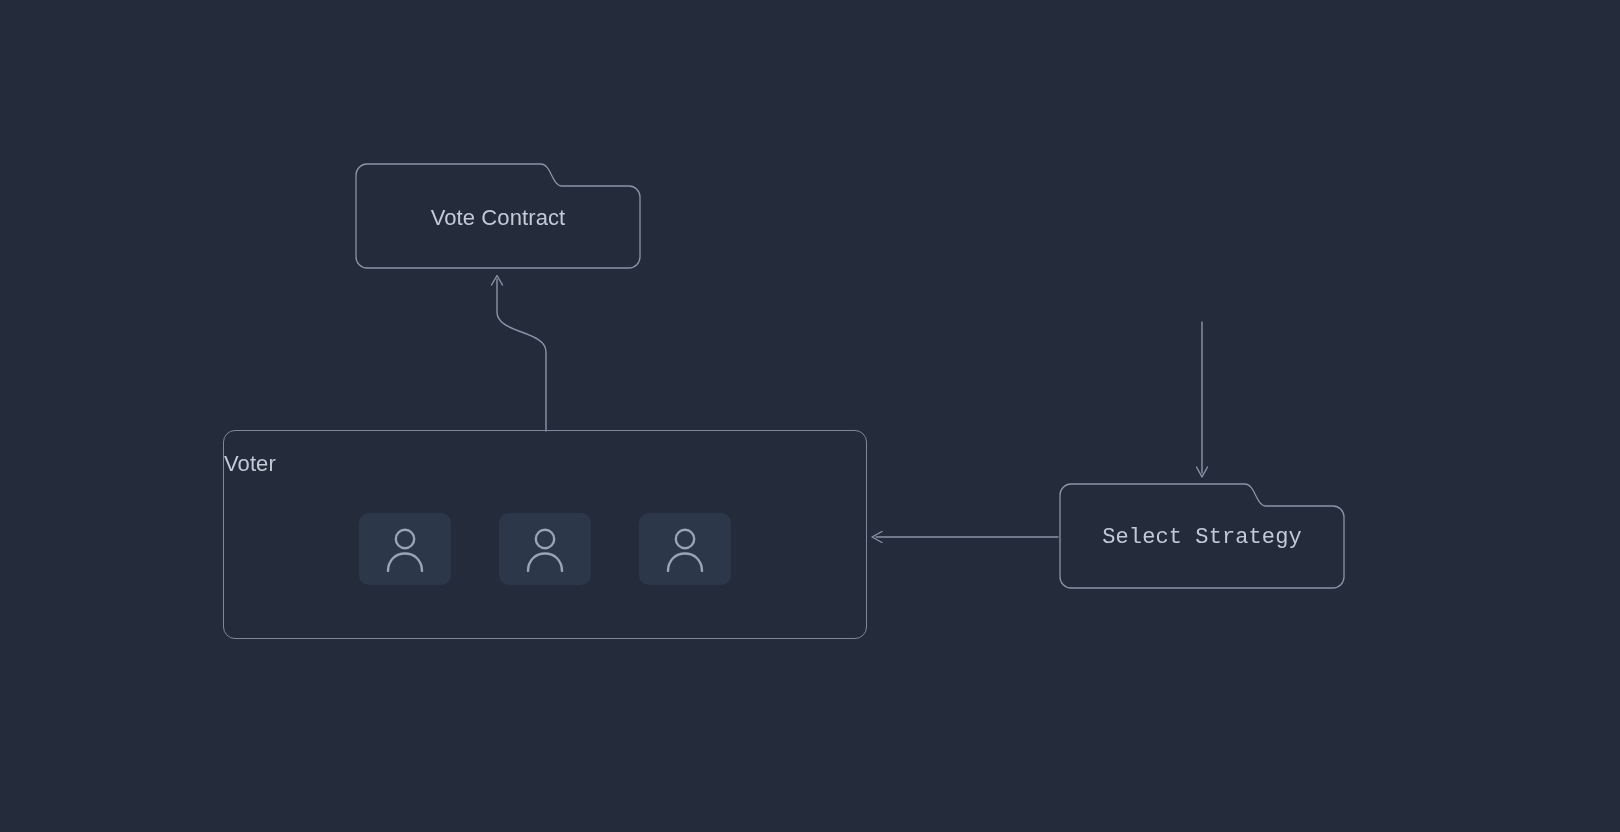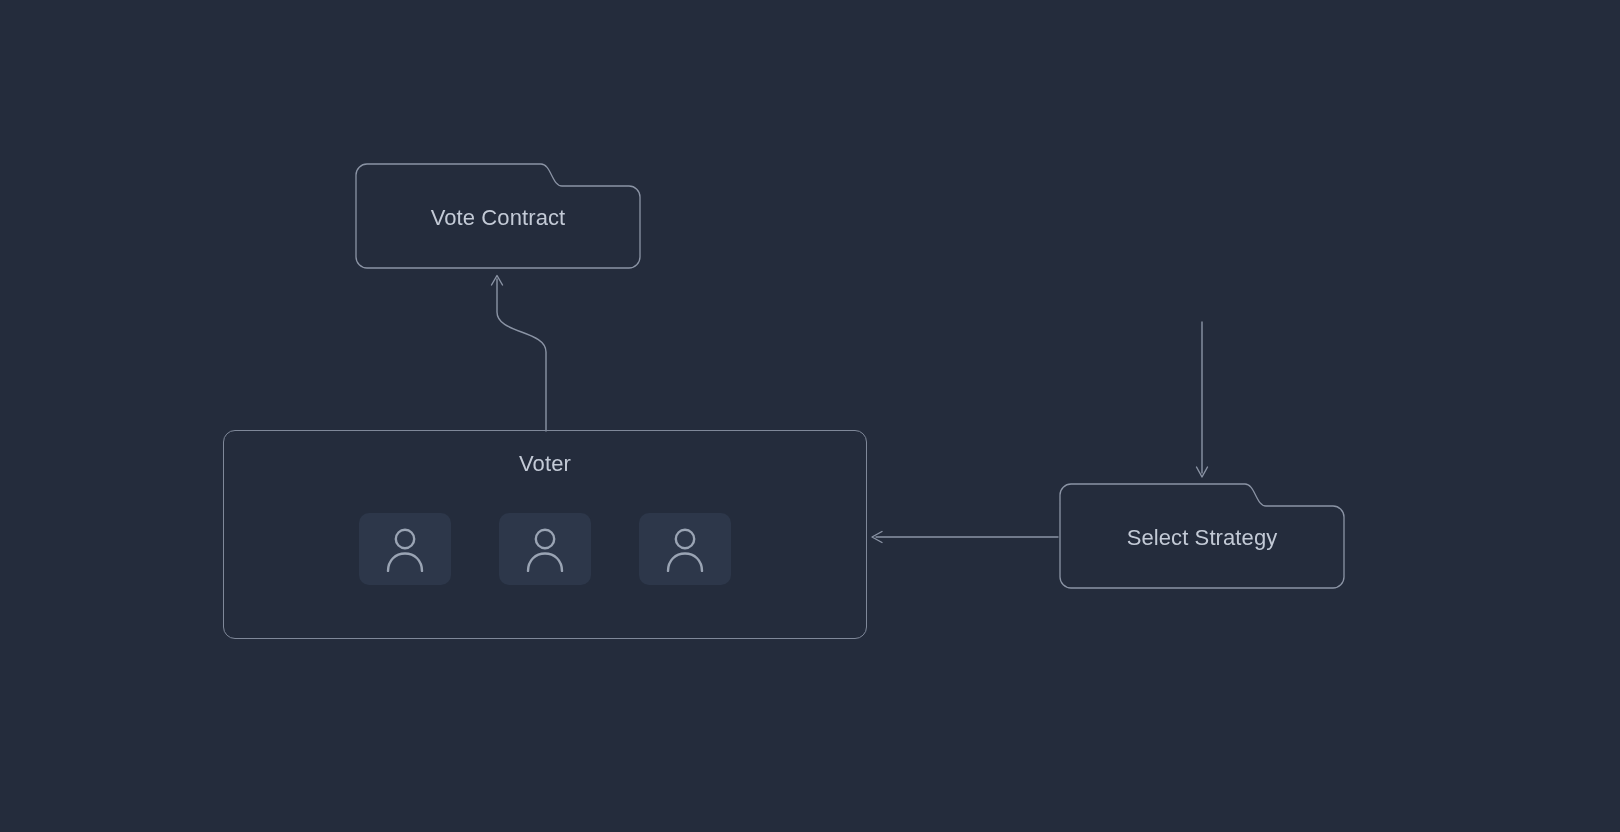--- a/index.html
+++ b/index.html
@@ -67,21 +67,21 @@
     height: 209px;
     border: 1px solid #7f8899;
     border-radius: 12px;
     box-sizing: border-box;
   }
   #voter-group-title {
     position: absolute;
     top: 22px;
     left: 0;
     width: 100%;
-    text-align: center;
+    text-align: left;
   }
   #voter-avatars {
     position: absolute;
     top: 82px;
     left: 0;
     width: 100%;
     display: flex;
     justify-content: center;
     gap: 48px;
   }
@@ -170,21 +170,21 @@
       <div class="avatar-tile">
         <svg width="44" height="46" viewBox="0 0 44 46" fill="none">
           <circle cx="22" cy="13" r="9.2" stroke="#9aa4b4" stroke-width="2.4"></circle>
           <path d="M5,45 C5,34.3 12.6,27.5 22,27.5 C31.4,27.5 39,34.3 39,45" stroke="#9aa4b4" stroke-width="2.4" stroke-linecap="round" fill="none"></path>
         </svg>
       </div>
 
     </div>
   </div>
 
-  <div class="folder-node" id="select-strategy-node" style="left:1059px; top:483px; width:286px; height:94px;">
+  <div class="folder-node" id="select-strategy-node" style="left:1059px; top:483px; width:286px; height:94px;font-family:Liberation Mono, monospace;">
     <svg width="286" height="106" viewBox="0 0 286 106" fill="none">
       <path d="M12,1 L186,1 C196,1 197,23 207,23 L274,23 C280,23 285,28 285,34 L285,94 C285,100 280,105 274,105 L12,105 C6,105 1,100 1,94 L1,12 C1,6 6,1 12,1 Z" stroke="#8b94a5" stroke-width="1.3" fill="none"></path>
     </svg>
     <div class="node-label" style="top:44px;">Select Strategy</div>
   </div>
 
 
 </div>
 
 </body></html>

